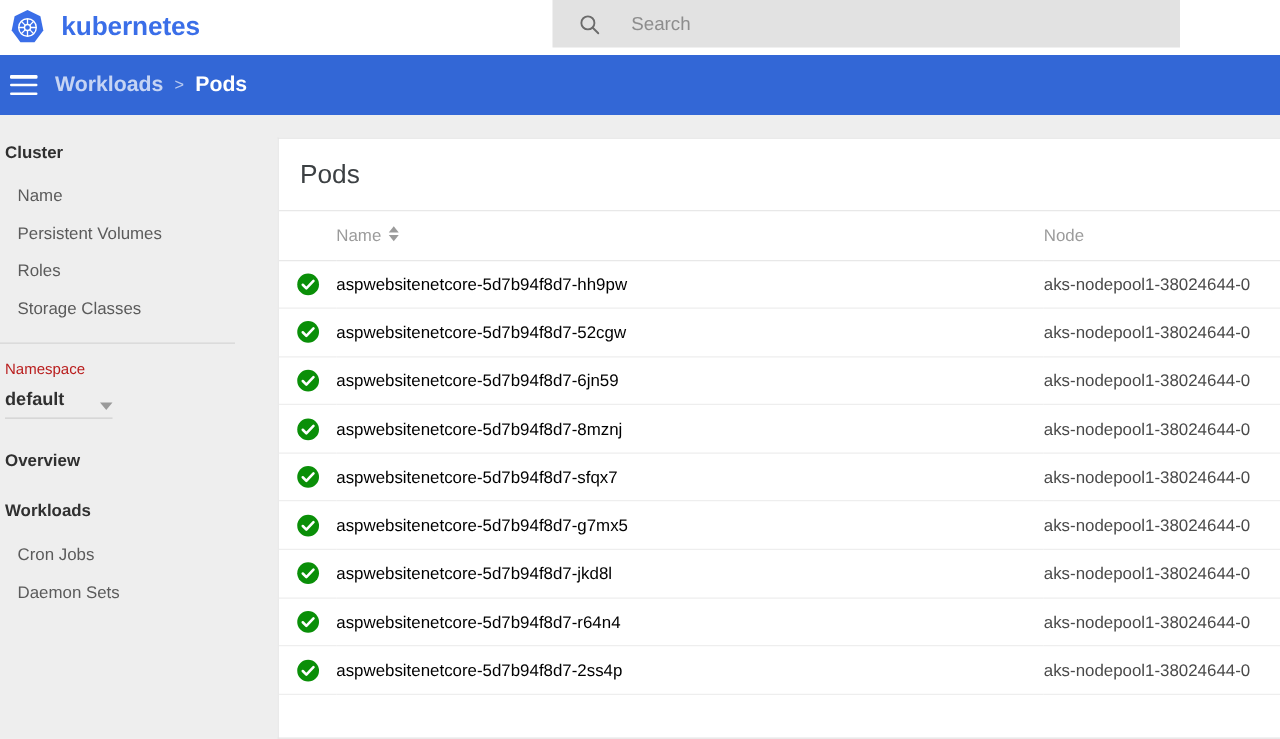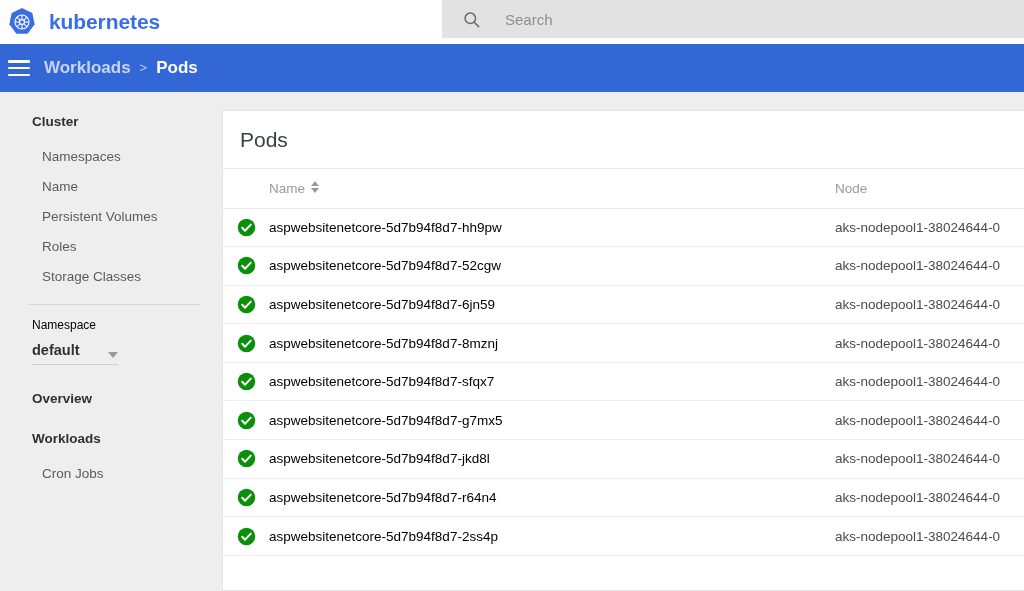--- a/index.html
+++ b/index.html
@@ -26,21 +26,21 @@
   .k8s-logo { width: 30px; height: 30px; flex: 0 0 30px; }
   .brand-name {
     margin-left: 12px;
     font-size: 21px;
     font-weight: 700;
     color: #3a6ee8;
     letter-spacing: -0.1px;
   }
   .searchwrap {
     position: absolute; left: 442px; top: 0;
-    width: 582px; height: 38px;
+    width: 502px; height: 38px;
     background: #e2e2e2;
     display: flex; align-items: center;
   }
   .search-icon { margin-left: 20px; width: 19px; height: 19px; flex:0 0 19px; }
   .search-input {
     border: 0; outline: 0; background: transparent;
     margin-left: 24px;
     font-family: "Liberation Sans", sans-serif;
     font-size: 15px;
     color: #3c4043;
@@ -76,21 +76,20 @@
   .crumb-current {
     font-size: 17px; color: #ffffff; font-weight: 700;
   }
 
   
   .sidebar {
     position: absolute; left: 0; top: 92px;
     width: 200px; height: 402px;
     background: #eeeeee;
     overflow: hidden;
-    padding-left: 28px;
   }
   .nav-head {
     font-size: 13.5px; font-weight: 700; color: #303030;
     padding: 0 0 0 4px; height: 40px; line-height: 40px;
     cursor: pointer;
   }
   .nav-head.first { margin-top: 10px; }
   .nav-item {
     font-size: 13.5px; color: #5b5b5b;
     height: 30px; line-height: 30px;
@@ -100,21 +99,21 @@
   .nav-item.active {
     background: #dcdcdc;
     color: #3a6ee8;
     width: 190px;
   }
   .nav-divider {
     height: 1px; background: #d5d5d5;
     margin: 12px 12px 0 0; width: 188px;
   }
   .ns-label {
-    font-size: 12px; color: #000000;
+    font-size: 12px; color: #b91c1c;
     margin-top: 13px; padding-left: 4px;
   }
   .ns-select {
     margin-top: 10px; margin-left: 4px;
     width: 86px;
     border-bottom: 1px solid #cfcfcf;
     padding-bottom: 6px;
     display: flex; align-items: flex-end; justify-content: space-between;
     cursor: pointer;
   }
@@ -215,21 +214,20 @@
       <i></i>
   </div>
   <span class="crumb">Workloads</span>
   <span class="crumb-sep">&gt;</span>
   <span class="crumb-current">Pods</span>
 </div>
 
 <div class="sidebar">
   <div class="nav-head first">Cluster</div>
 
-  <div class="nav-item">Namespaces</div>
   <div class="nav-item">Name</div>
   <div class="nav-item">Persistent Volumes</div>
   <div class="nav-item">Roles</div>
   <div class="nav-item">Storage Classes</div>
 
   <div class="nav-divider"></div>
 
   <div class="ns-label">Namespace</div>
   <div class="ns-select">
     <span class="ns-value">default</span>

